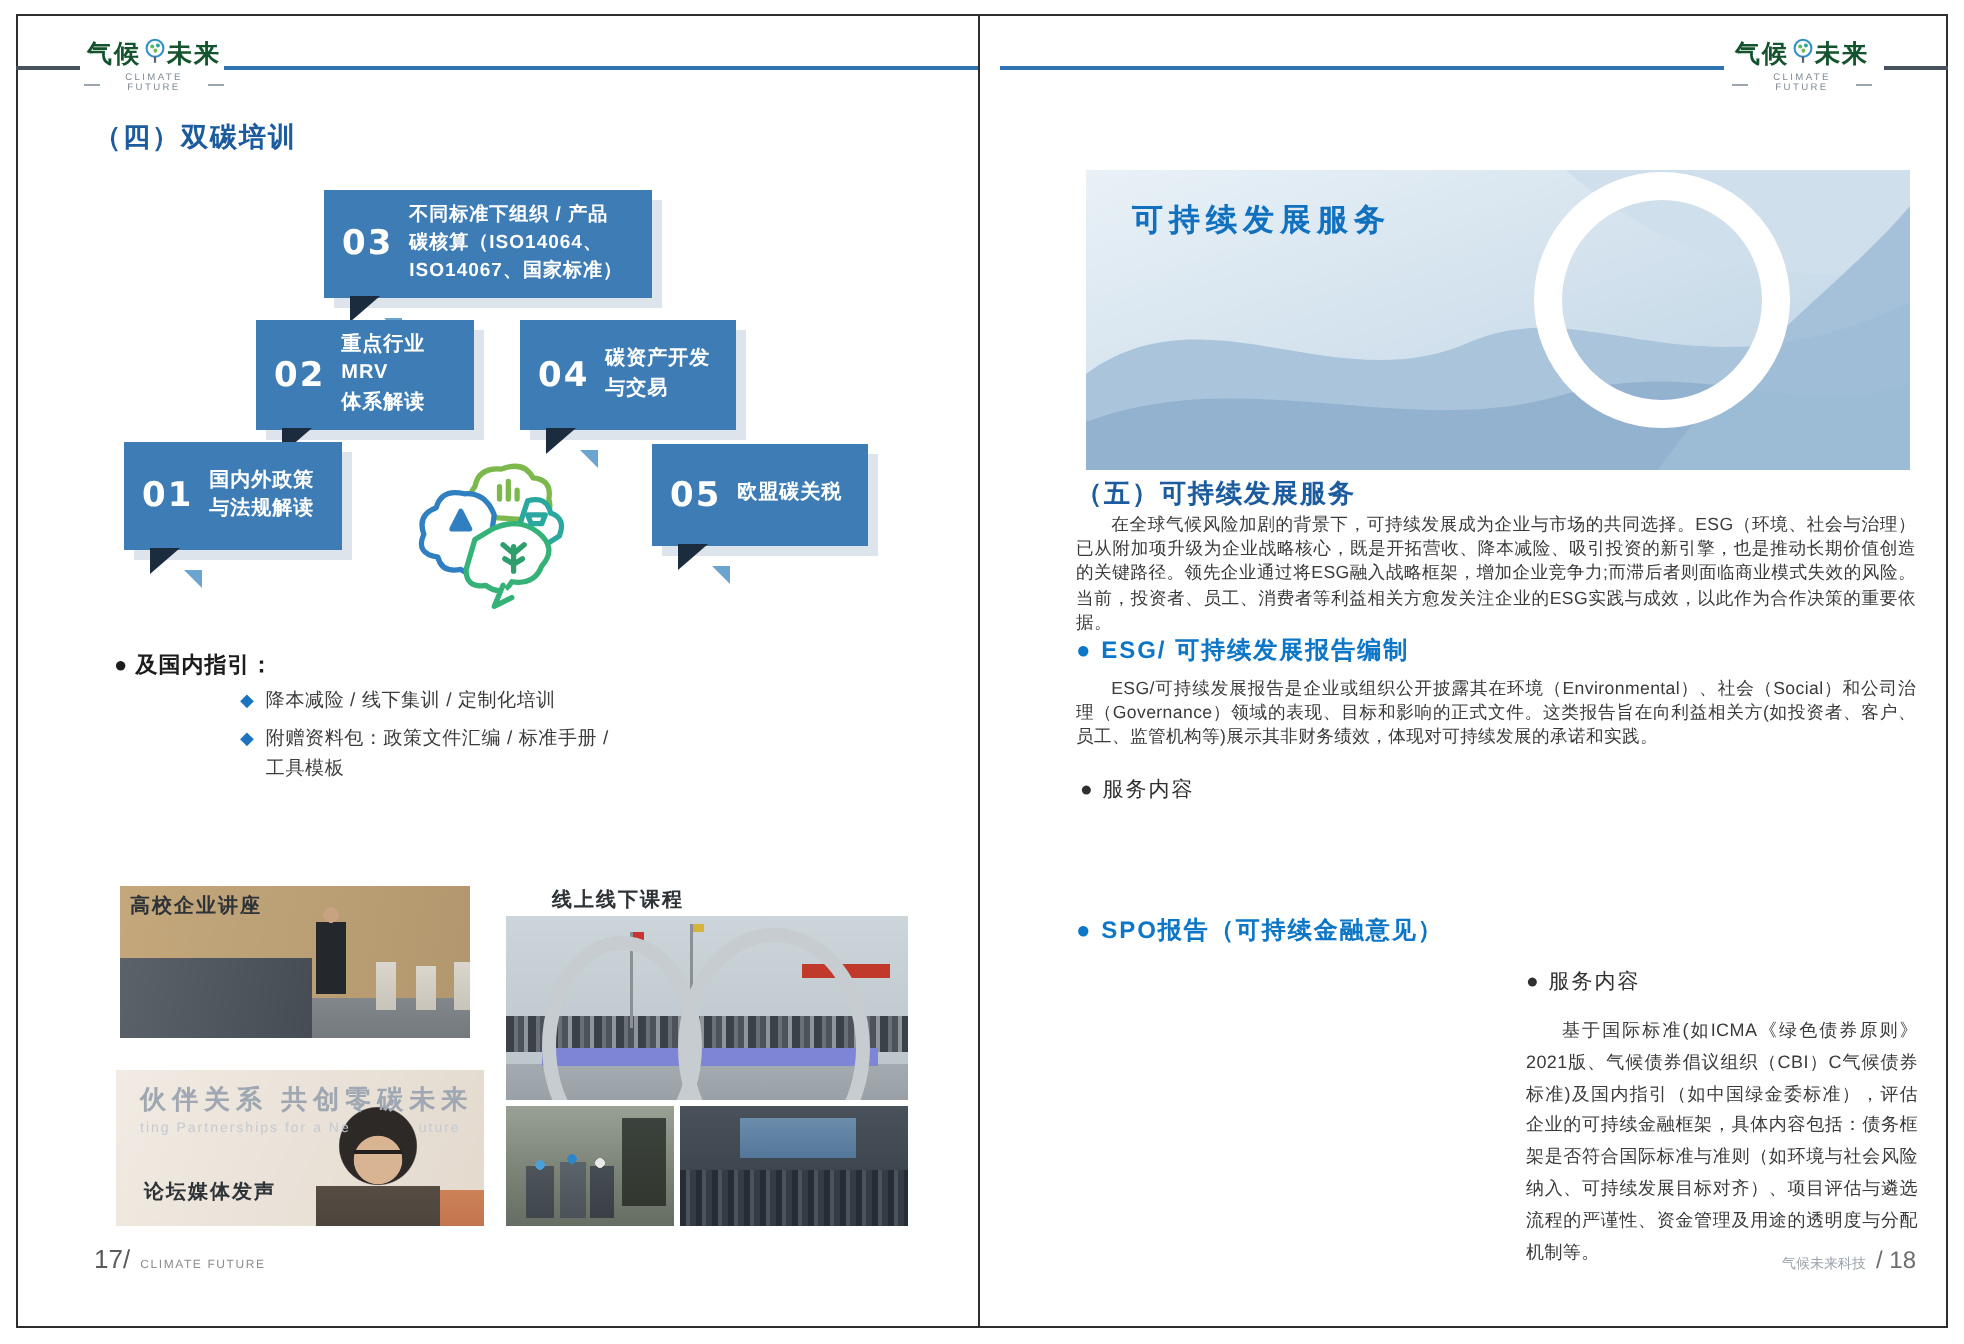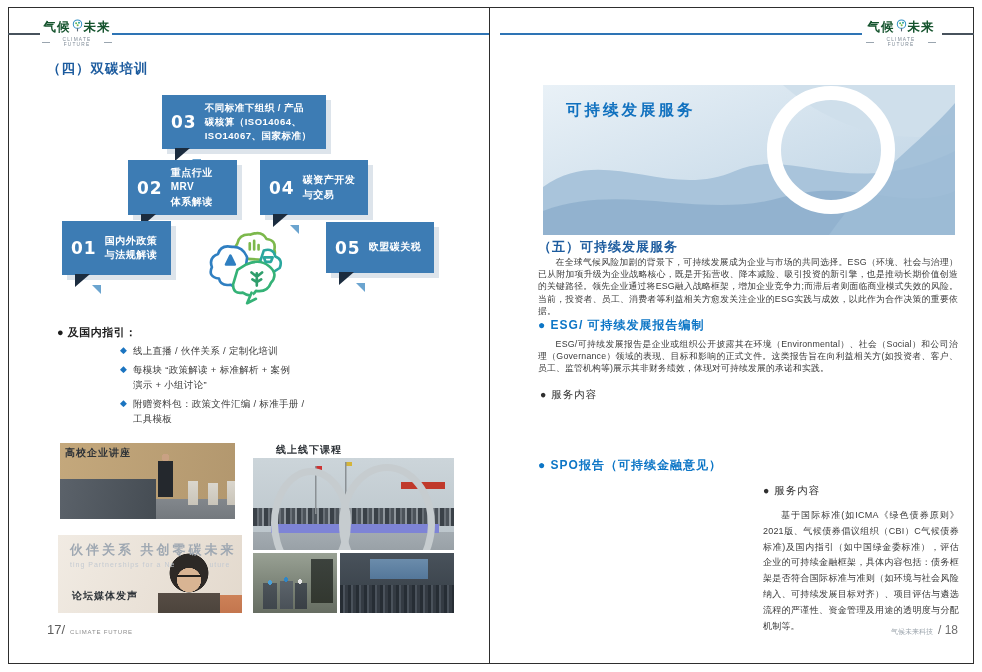--- a/index.html
+++ b/index.html
@@ -181,25 +181,21 @@
       <path stroke="#2f7fc1" fill="#2f7fc1" d="M30 36 l5 10 h-10 z"></path>
       <path stroke="#7cb84c" fill="none" d="M52 22 v7 M57 19 v10 M62 24 v5"></path>
       <path stroke="#2aa79e" fill="none" d="M68 38 h10 l-2 5 h-6 z"></path>
       <path stroke="#2f9e6c" fill="none" d="M60 56 v14 M60 60 l-6 -5 M60 60 l6 -5 M60 66 l-5 -3 M60 66 l5 -3"></path>
     </g>
   </svg>
 
   <div class="fmt-head" style="left:57px; top:325px;">● 及国内指引：</div>
   <div class="fmt-list" style="left:120px; top:343px;">
     <div class="fmt-item">
-        <span>线上直播 / 伙伴关系 / 定制化培训</span>
-      </div>
-    <div class="fmt-item">
-        <span>每模块 “政策解读 + 标准解析 + 案例
-演示 + 小组讨论”</span>
+        <span>降本减险 / 线下集训 / 定制化培训</span>
       </div>
     <div class="fmt-item">
         <span>附赠资料包：政策文件汇编 / 标准手册 /
 工具模板</span>
       </div>
   </div>
 
   <div id="photo1" class="photo">
     <span class="photo-label" style="left:5px; top:3px;">高校企业讲座</span>
   </div>

